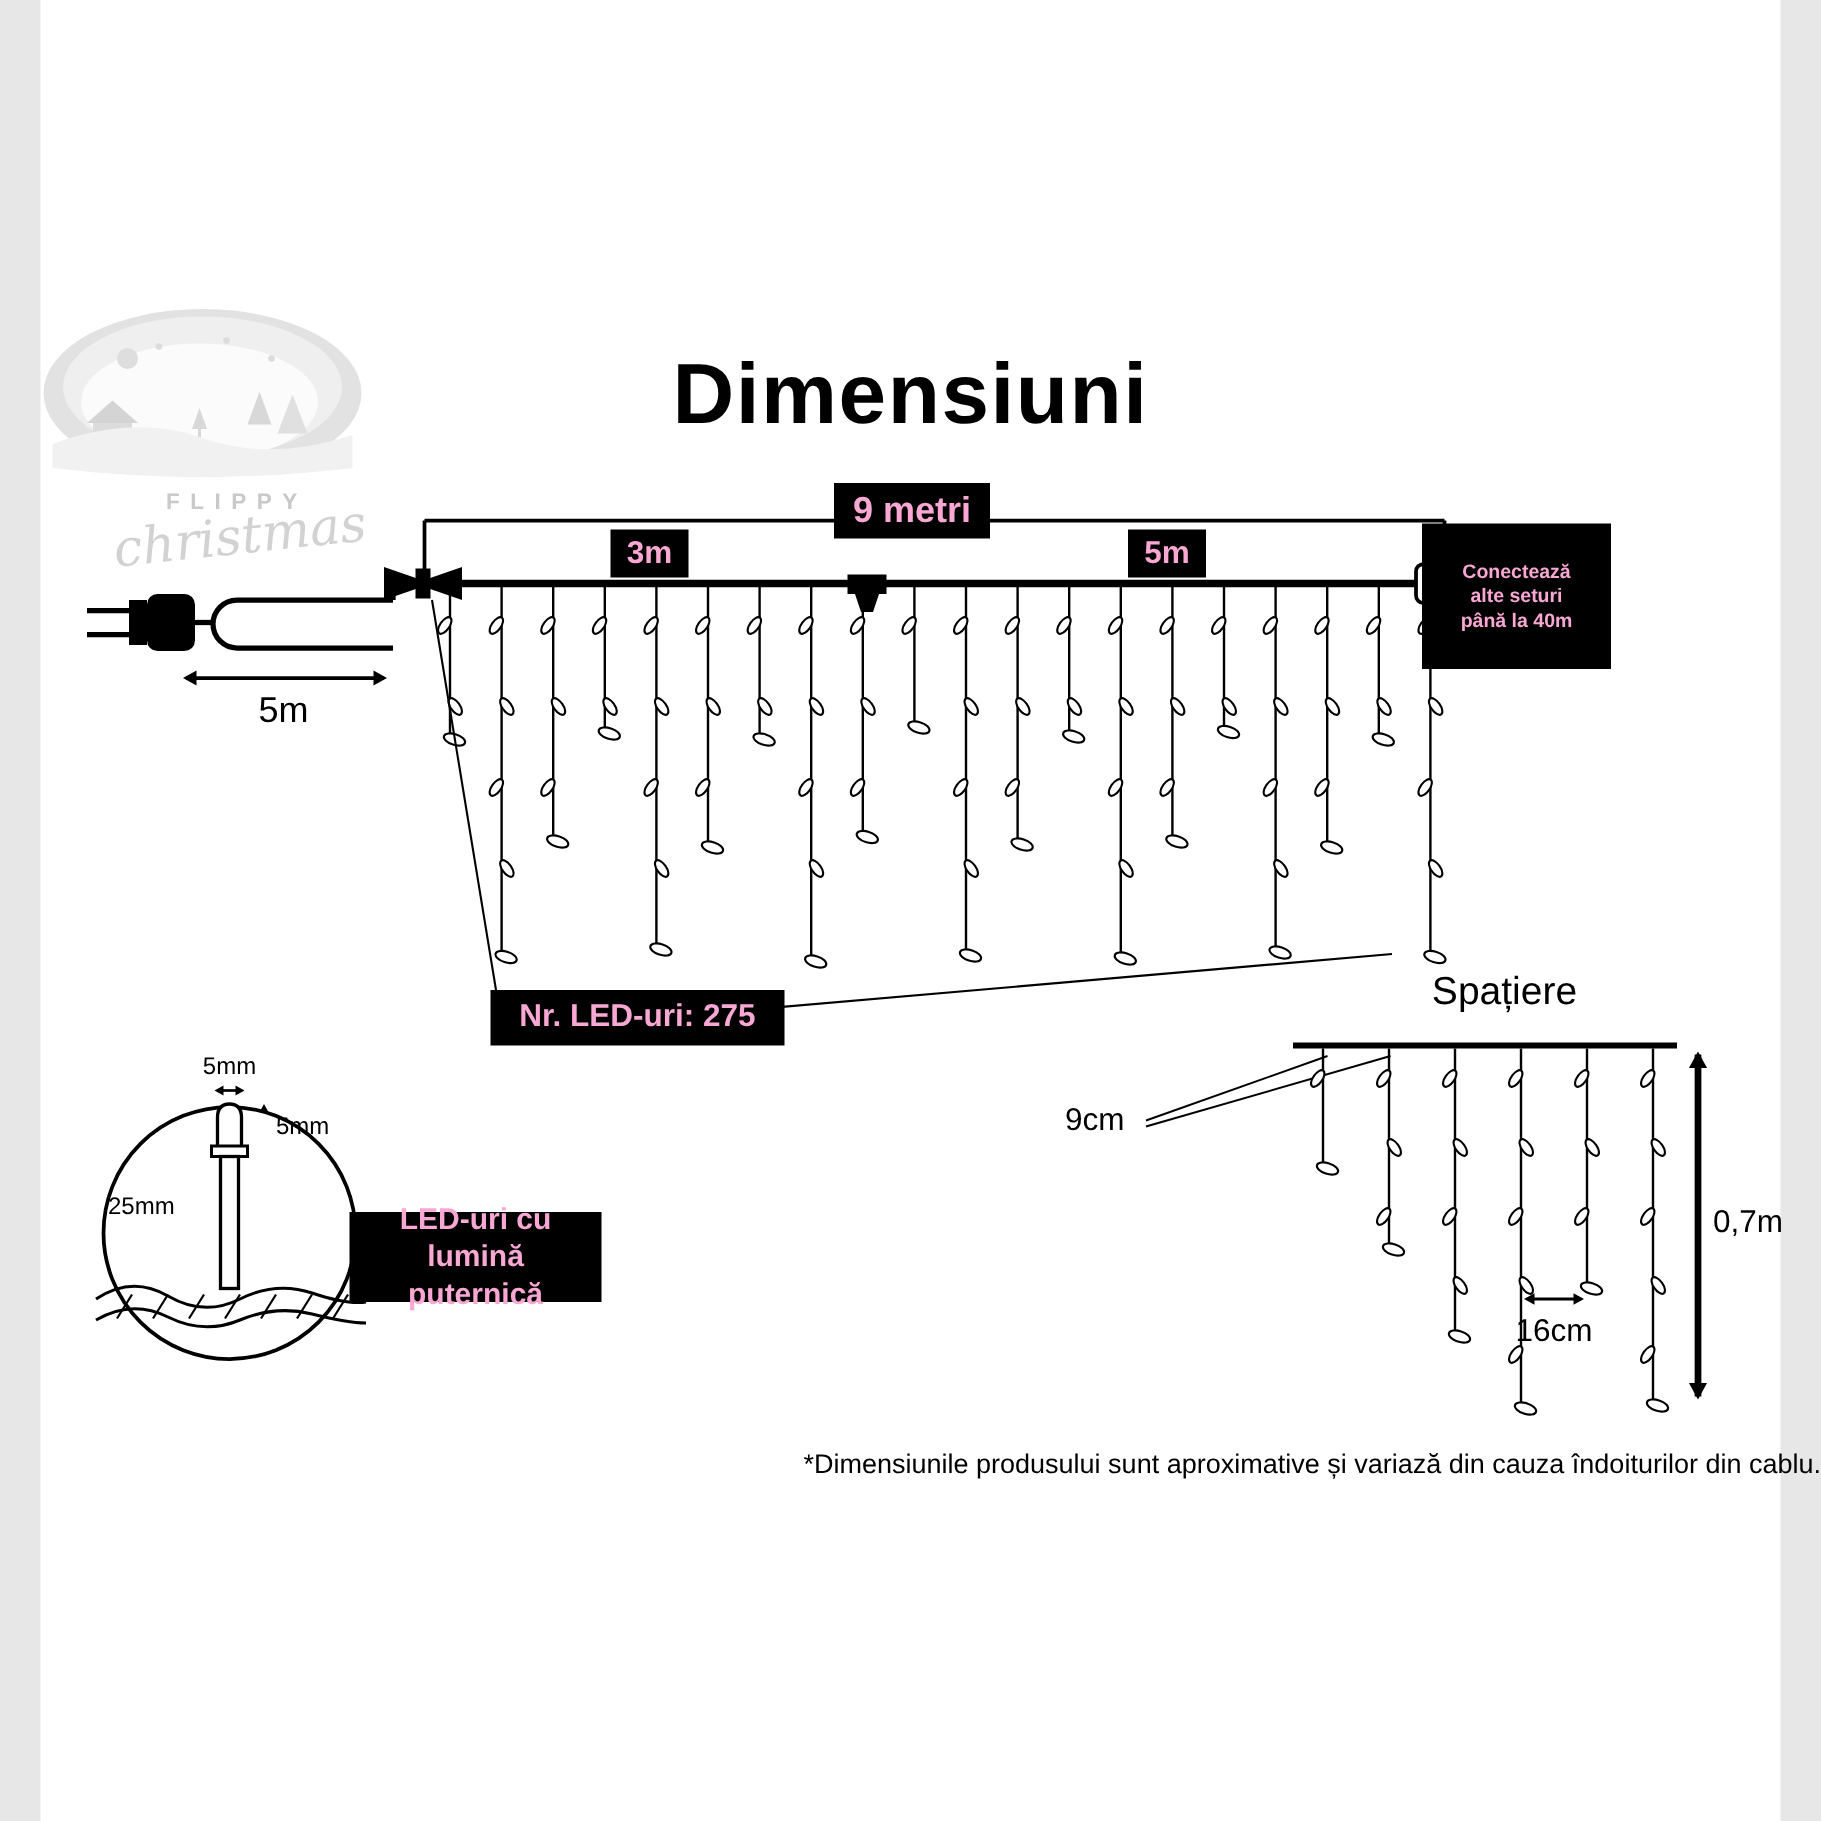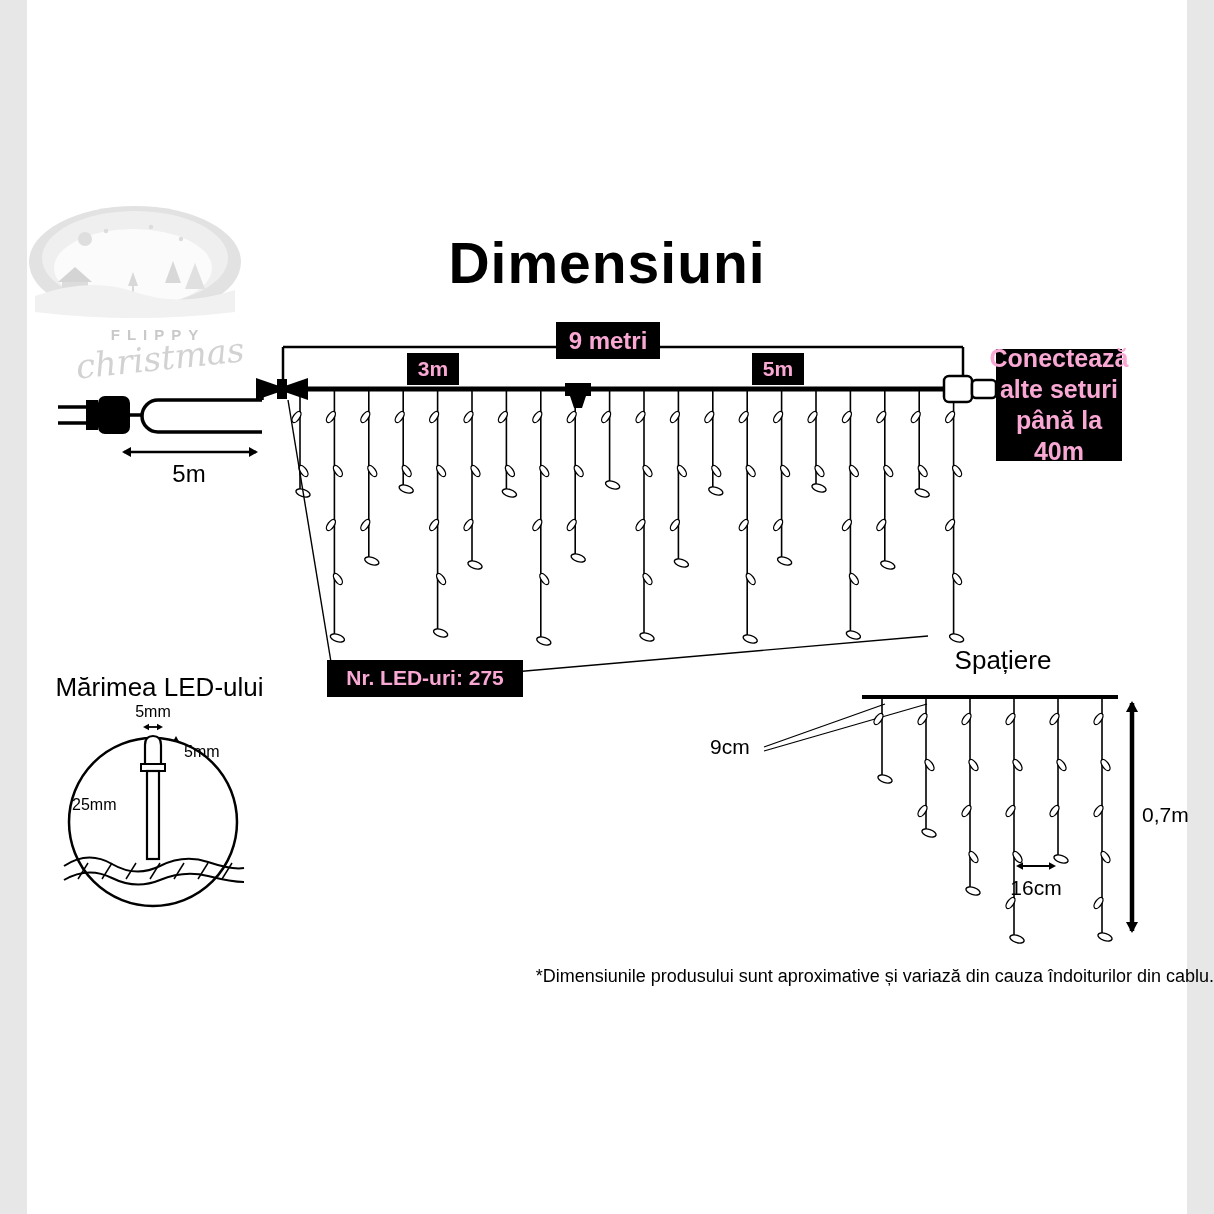--- a/index.html
+++ b/index.html
@@ -264,32 +264,35 @@
 
   <div class="abs logo-flippy">FLIPPY</div>
   <div class="abs logo-script">christmas</div>
 
   <div class="abs title">Dimensiuni</div>
 
   <div class="abs blackbox" style="left:556px;top:322px;width:104px;height:37px;font-size:24px">9 metri</div>
   <div class="abs blackbox" style="left:407px;top:353px;width:52px;height:32px;font-size:21px">3m</div>
   <div class="abs blackbox" style="left:752px;top:353px;width:52px;height:32px;font-size:21px">5m</div>
 
-  <div class="abs blackbox" style="left:996px;top:349px;width:126px;height:112px;font-size:25px">
+  <div class="abs blackbox" style="left:948px;top:349px;width:126px;height:97px;font-size:13px">
     <span>Conectează</span>
     <span>alte seturi</span>
     <span>până la 40m</span>
   </div>
 
   <div class="abs blackbox" style="left:327px;top:660px;width:196px;height:37px;font-size:21px">Nr. LED-uri: 275</div>
 
+  <div class="abs blackbox" style="left:233px;top:808px;width:168px;height:60px;font-size:20px">
+    <span>LED-uri cu lumină</span>
+    <span>puternică</span>
+  </div>
 
   <div class="abs measure" style="left:149px;top:460px;width:80px;font-size:24px">5m</div>
 
-  <div class="abs heading" style="left:52px;top:672px;width:215px">Mărimea LED-ului</div>
   <div class="abs measure" style="left:123px;top:703px;width:60px;font-size:16px">5mm</div>
   <div class="abs measure" style="left:184px;top:743px;font-size:16px">5mm</div>
   <div class="abs measure" style="left:72px;top:796px;font-size:16px">25mm</div>
 
   <div class="abs heading" style="left:943px;top:645px;width:120px">Spațiere</div>
   <div class="abs measure" style="left:710px;top:735px;font-size:21px">9cm</div>
   <div class="abs measure" style="left:1004px;top:876px;width:64px;font-size:21px">16cm</div>
   <div class="abs measure" style="left:1142px;top:803px;font-size:21px">0,7m</div>
 
   <div class="abs footer">*Dimensiunile produsului sunt aproximative și variază din cauza îndoiturilor din cablu.</div>

